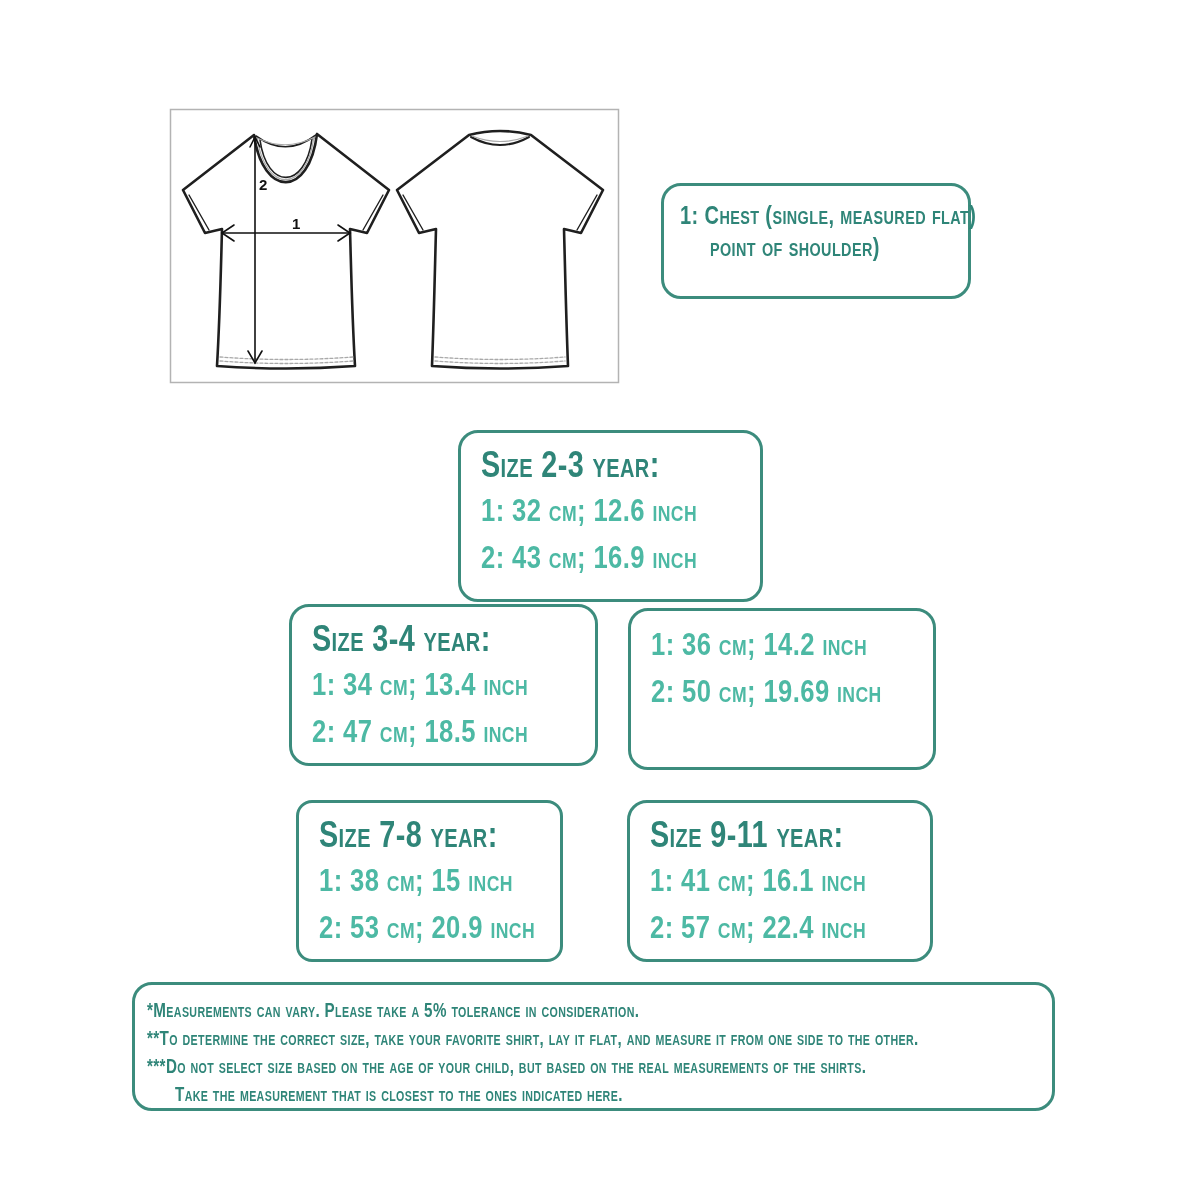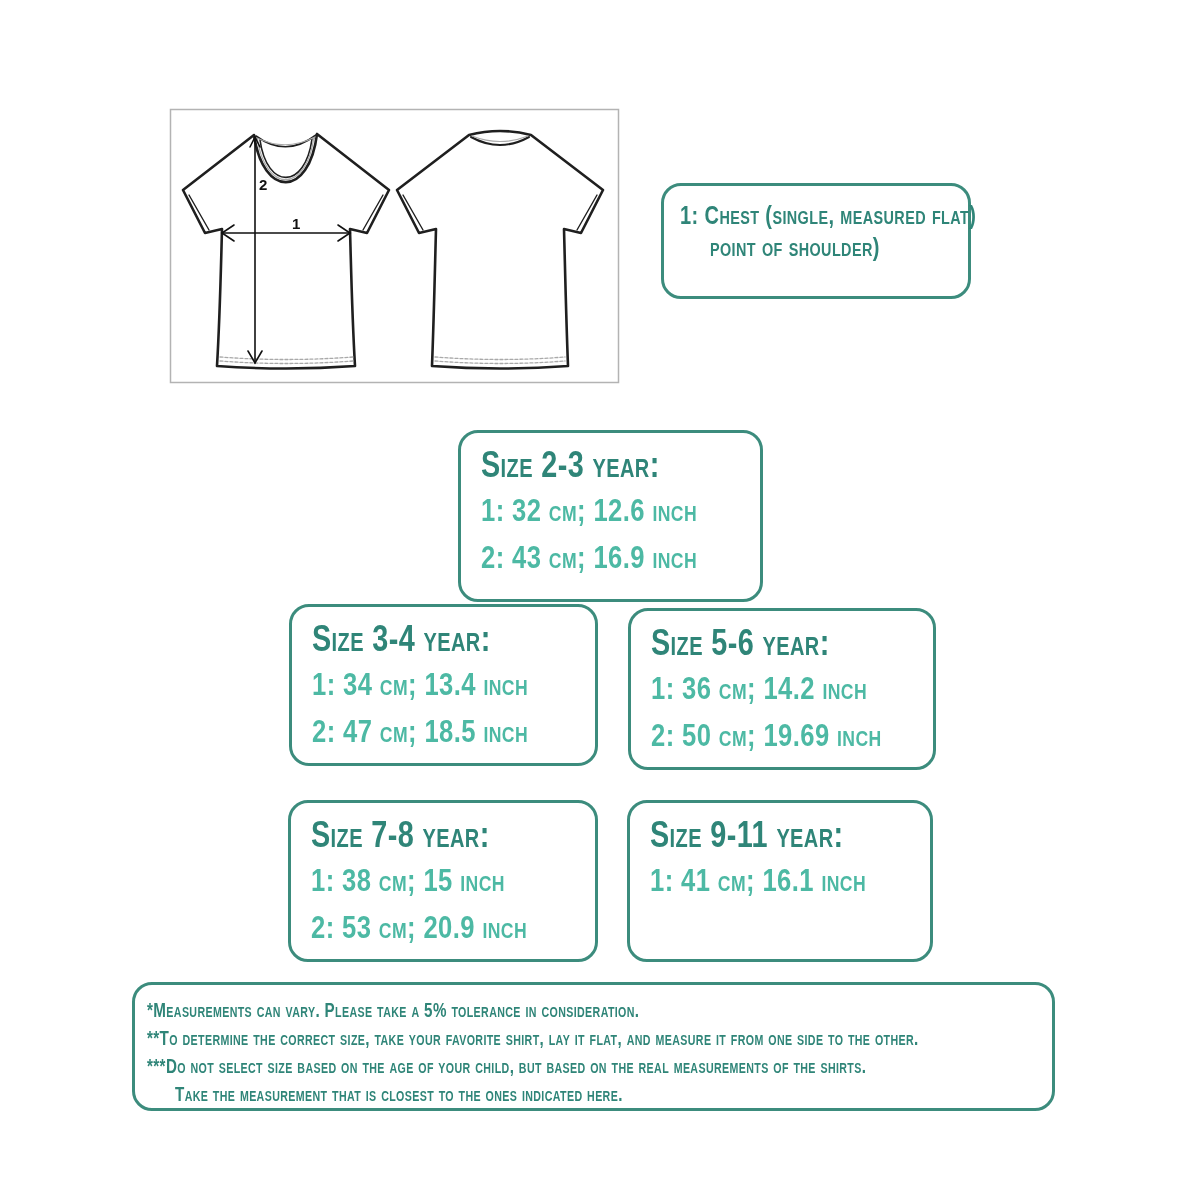--- a/index.html
+++ b/index.html
@@ -37,21 +37,21 @@
   
   .legend-box{left:661px;top:183px;width:310px;height:116px;padding:13px 0 0 16px;}
   .legend-line{line-height:32px;font-size:25px;color:var(--teal-dark);}
   .legend-line.indent{padding-left:30px;}
 
   
   .size-box{padding:10px 0 0 20px;}
   .size-23{left:458px;top:430px;width:305px;height:172px;}
   .size-34{left:289px;top:604px;width:309px;height:162px;}
   .size-56{left:628px;top:608px;width:308px;height:162px;}
-  .size-78{left:288px;top:800px;width:310px;height:162px;}
+  .size-78{left:296px;top:800px;width:267px;height:162px;border-radius:16px;}
   .size-911{left:627px;top:800px;width:306px;height:162px;}
   .size-title{line-height:44px;font-size:36px;color:var(--teal-dark);}
   .size-line{line-height:47px;font-size:32px;color:var(--teal-light);text-decoration:underline;}
 
   
   .notes-box{left:132px;top:982px;width:923px;height:129px;padding:11px 0 0 12px;}
   .note-line{line-height:28px;font-size:20px;color:var(--teal-dark);}
   .note-line .scx{transform:scaleX(0.76);}
   .note-line.indent{padding-left:28px;}
 
@@ -162,34 +162,34 @@
     <div class="size-line"><span class="scx">2: 43 cm; 16.9 inch</span></div>
   </div>
 
   <div class="box size-box size-34">
     <div class="size-title"><span class="scx">Size 3-4 year:</span></div>
     <div class="size-line"><span class="scx">1: 34 cm; 13.4 inch</span></div>
     <div class="size-line"><span class="scx">2: 47 cm; 18.5 inch</span></div>
   </div>
 
   <div class="box size-box size-56">
-    <div class="size-title"><span class="scx">Size 5-6 year:</span></div>
     <div class="size-line"><span class="scx">1: 36 cm; 14.2 inch</span></div>
     <div class="size-line"><span class="scx">2: 50 cm; 19.69 inch</span></div>
   </div>
 
   <div class="box size-box size-78">
     <div class="size-title"><span class="scx">Size 7-8 year:</span></div>
     <div class="size-line"><span class="scx">1: 38 cm; 15 inch</span></div>
     <div class="size-line"><span class="scx">2: 53 cm; 20.9 inch</span></div>
   </div>
 
   <div class="box size-box size-911">
     <div class="size-title"><span class="scx">Size 9-11 year:</span></div>
     <div class="size-line"><span class="scx">1: 41 cm; 16.1 inch</span></div>
+    <div class="size-line"><span class="scx">2: 57 cm; 22.4 inch</span></div>
   </div>
 
   <div class="box notes-box">
     <div class="note-line"><span class="scx">*Measurements can vary. Please take a 5% tolerance in consideration.</span></div>
     <div class="note-line"><span class="scx">**To determine the correct size, take your favorite shirt, lay it flat, and measure it from one side to the other.</span></div>
     <div class="note-line"><span class="scx">***Do not select size based on the age of your child, but based on the real measurements of the shirts.</span></div>
     <div class="note-line indent"><span class="scx">Take the measurement that is closest to the ones indicated here.</span></div>
   </div>
 
 </div>

